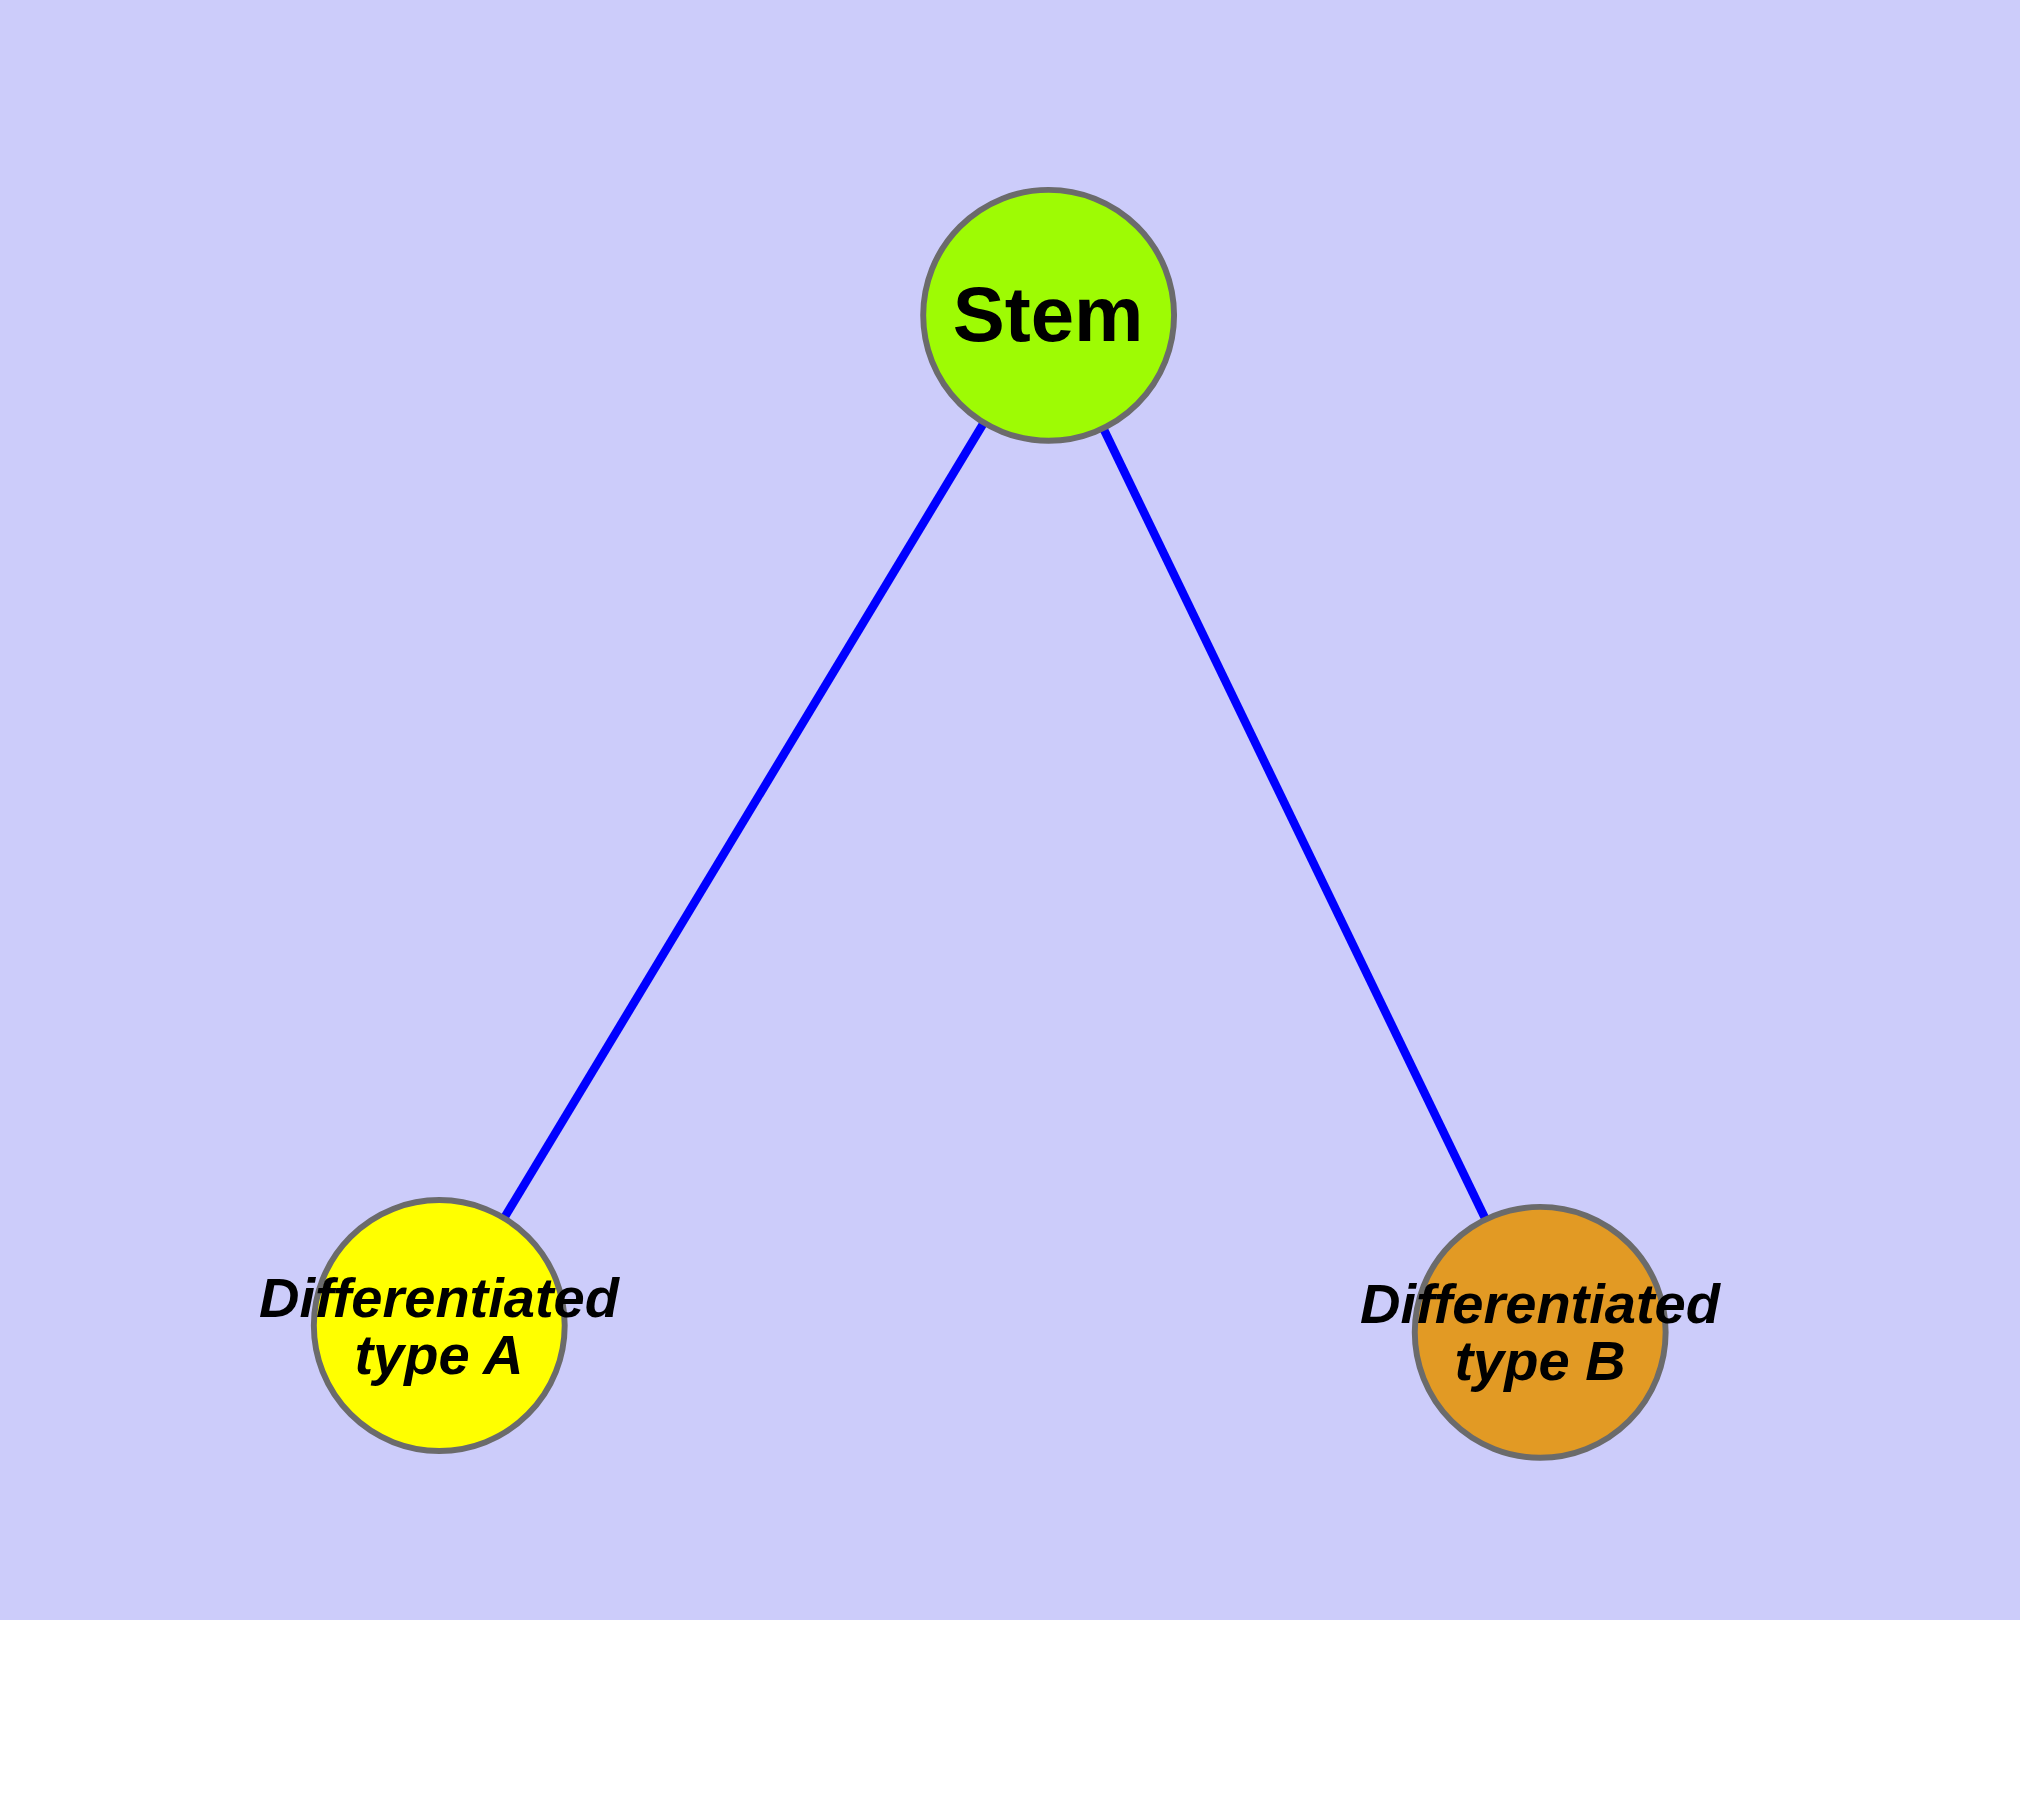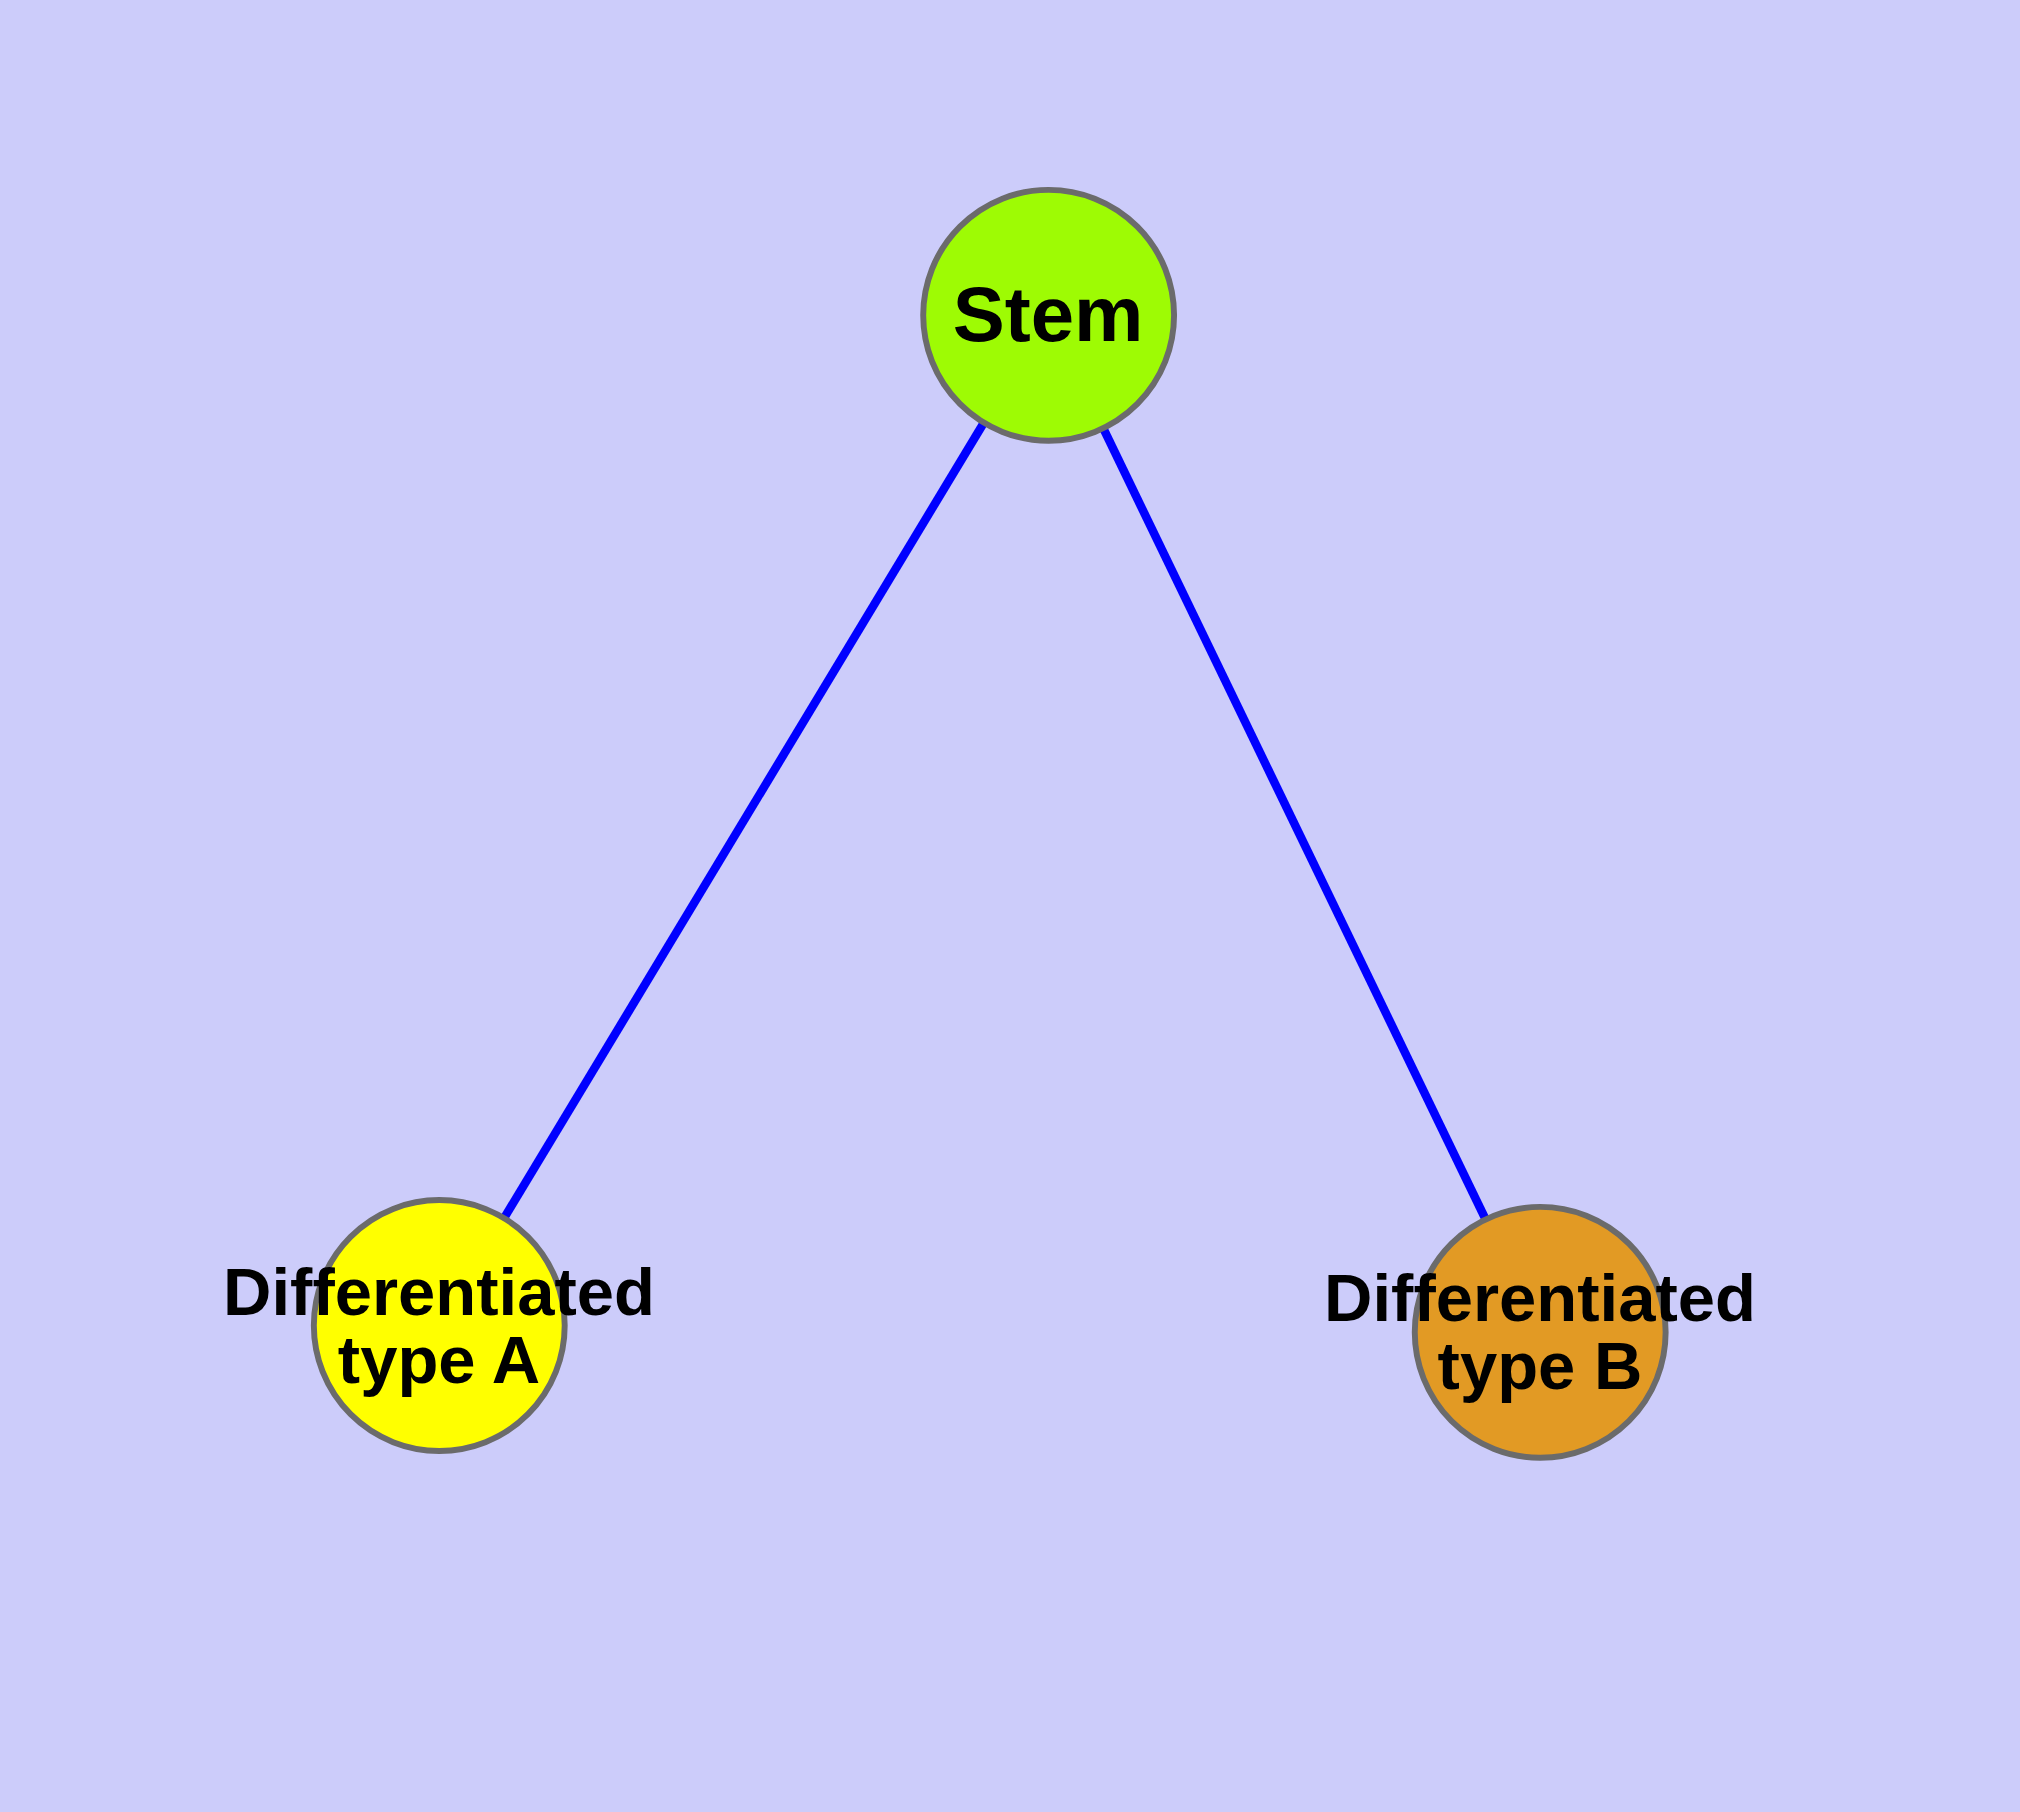--- a/index.html
+++ b/index.html
@@ -34,27 +34,28 @@
     text-align: center;
     white-space: pre;
     line-height: 1.02;
     pointer-events: none;
     transform: translate(-50%, -50%);
   }
   .node-label.stem {
     font-size: 78px;
   }
   .node-label.leaf {
-    font-size: 67px;
+    font-size: 56px;
+    font-style: italic;
   }
 </style>
 </head>
 <body>
 
-<div id="graph-canvas" style="width: 2021px; height: 1812px; background: rgb(204, 204, 250);">
+<div id="graph-canvas" style="width: 2021px; height: 1620px; background: rgb(204, 204, 250);">
   <svg id="graph-svg" viewBox="0 0 2384 2138">
     <g id="edges-layer">
         <line x1="1161.5907764795138" y1="497.01779476553475" x2="593.4092235204861" y2="1438.9822052344653" stroke="#0000ff" stroke-width="10" stroke-linecap="butt"></line>
         <line x1="1300.5346244388797" y1="503.4509471149238" x2="1753.4653755611203" y2="1440.5490528850762" stroke="#0000ff" stroke-width="10" stroke-linecap="butt"></line>
       </g>
     <g id="nodes-layer">
         <circle cx="1237" cy="372" r="148" fill="#9efb04" stroke="#6b6b6b" stroke-width="7"></circle>
         <circle cx="518" cy="1564" r="148" fill="#ffff00" stroke="#6b6b6b" stroke-width="7"></circle>
         <circle cx="1817" cy="1572" r="148" fill="#e29a24" stroke="#6b6b6b" stroke-width="7"></circle>
       </g>

